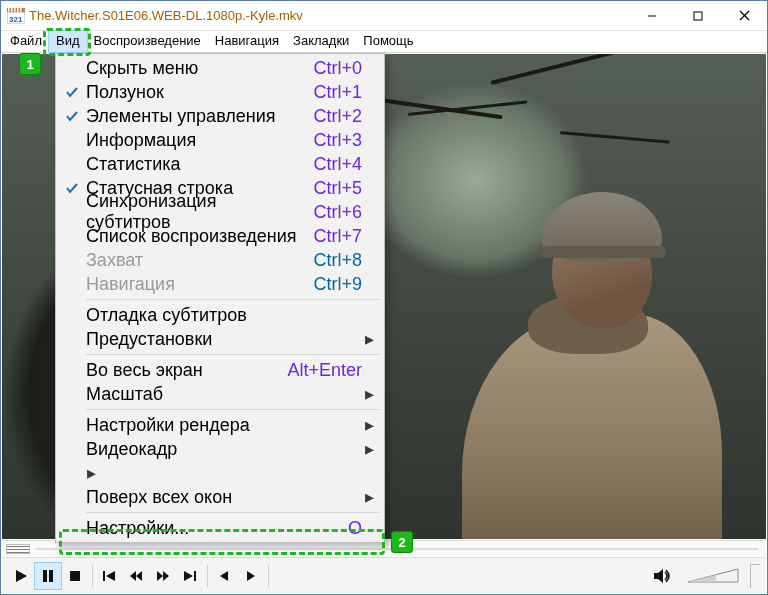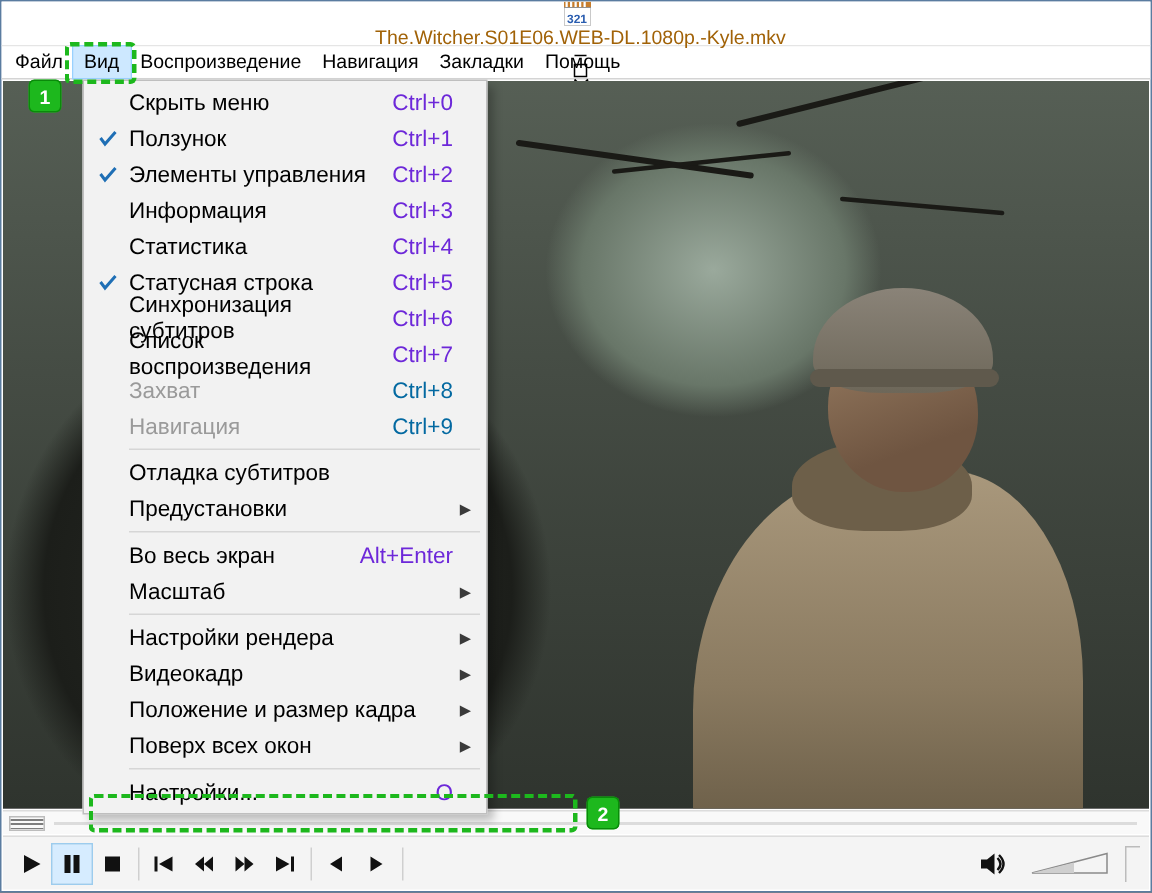--- a/index.html
+++ b/index.html
@@ -13,21 +13,20 @@
     overflow: hidden;
     border: 1px solid #5a7ca0;
   }
   
   .titlebar {
     height: 30px;
     display: flex; align-items: center;
     background: #fff;
     border-bottom: 1px solid #e5e5e5;
     padding-left: 6px;
-    flex-direction: column;
   }
   .titlebar .appicon { width: 18px; height: 16px; margin-right: 4px; }
   .titlebar .title { flex: 0 0 auto; color: #a16207; font-size: 13px; }
   .titlebar .spacer { flex: 1; }
   .winbtn { width: 46px; height: 30px; display: flex; align-items: center; justify-content: center; }
   
   .menubar {
     height: 22px;
     display: flex; 
     padding: 0 2px;
@@ -95,27 +94,27 @@
   }
   .man .hatband {
     position:absolute; left:118px; top:72px; width:126px; height:12px; background:#5f594c; border-radius:6px;
   }
   .branches { position:absolute; left:40%; top:2%; width:60%; height:30%; }
   .branch { position:absolute; background:#1a1a16; border-radius:3px; transform-origin:left center; }
   
   .dropdown {
     position: absolute;
     left: 54px; top: 52px;
-    width: 270px;
+    width: 330px;
     background: #f2f2f2;
     border: 1px solid #bfbfbf;
     box-shadow: 4px 4px 6px rgba(0,0,0,0.25);
     z-index: 40;
     padding: 2px;
-    font-size: 15px;
+    font-size: 18px;
   }
   .dd-row {
     display: flex; align-items: center;
     height: 24px;
     padding: 0 8px 0 2px;
     position: relative;
   }
   .dd-row.disabled { color: #9a9a9a; }
   .dd-check { width: 24px; display:flex; align-items:center; justify-content:center; color:#1f6fb5; }
   .dd-label { flex: 1; padding-left: 2px; }
@@ -312,21 +311,20 @@
       <span class="dd-label">Настройки рендера</span>
       <span class="dd-arrow">▸</span>
     </div>
     <div class="dd-row">
       <span class="dd-check"></span>
       <span class="dd-label">Видеокадр</span>
       <span class="dd-arrow">▸</span>
     </div>
     <div class="dd-row">
       <span class="dd-check"></span>
-      <span class="dd-label">Положение и размер кадра</span>
       <span class="dd-arrow">▸</span>
     </div>
     <div class="dd-row">
       <span class="dd-check"></span>
       <span class="dd-label">Поверх всех окон</span>
       <span class="dd-arrow">▸</span>
     </div>
     <div class="dd-sep"></div>
     <div class="dd-row">
       <span class="dd-check"></span>

